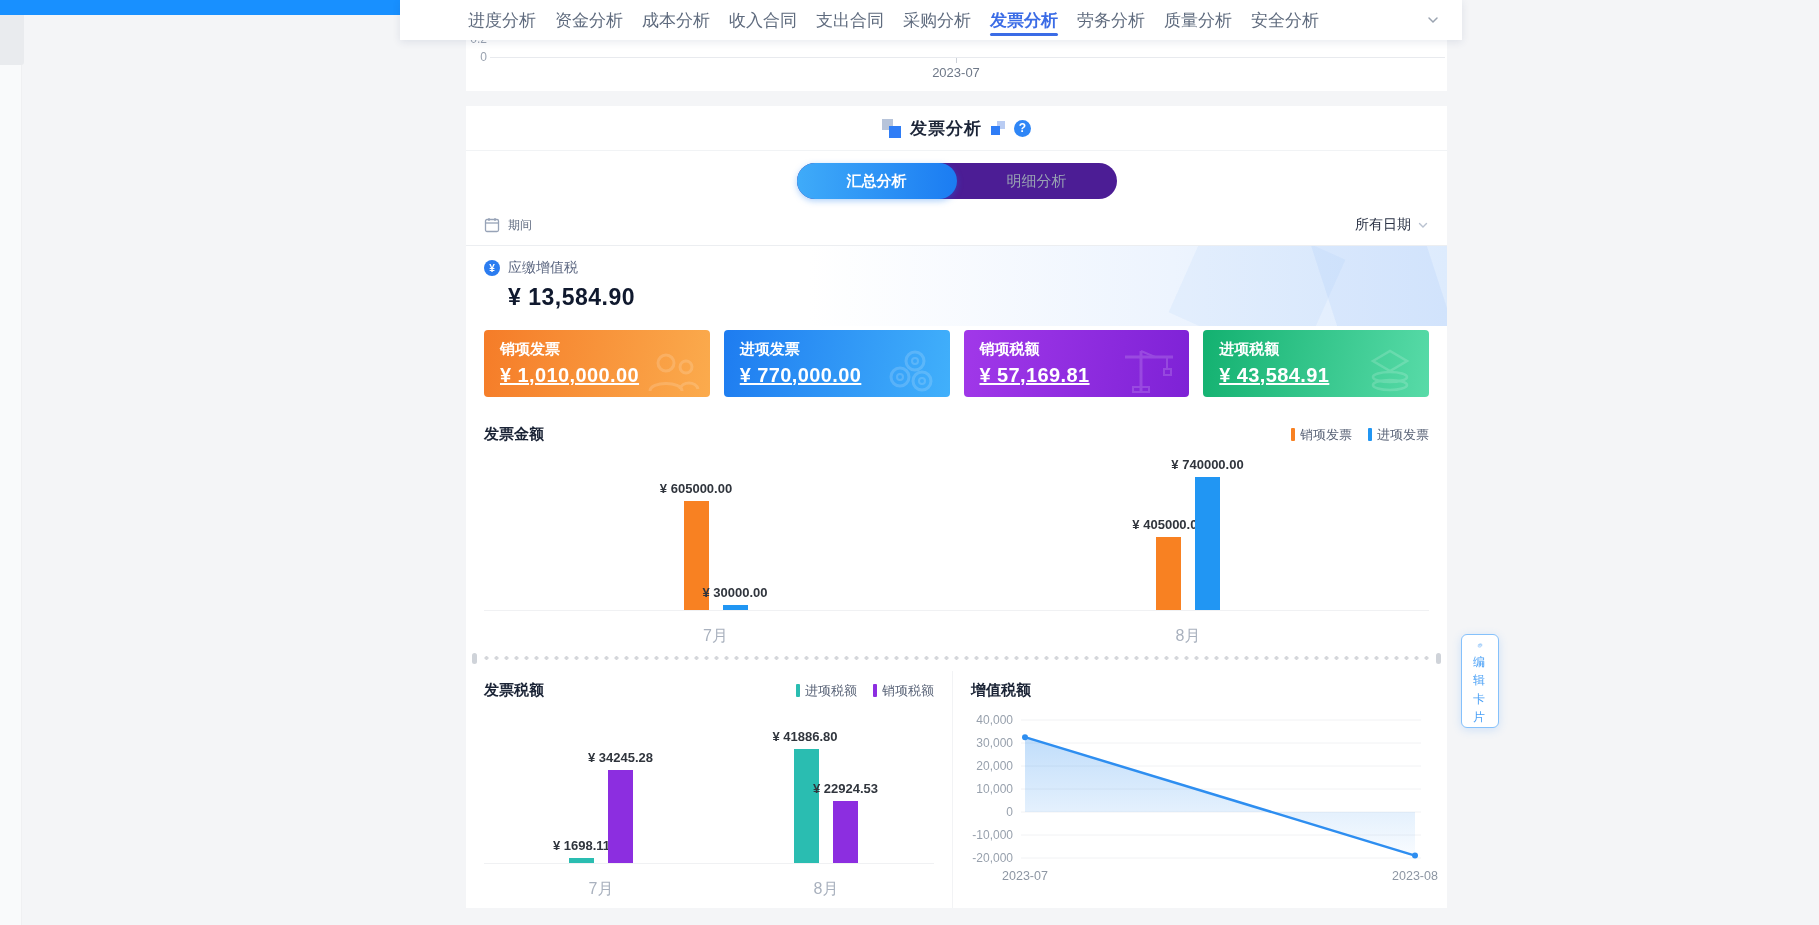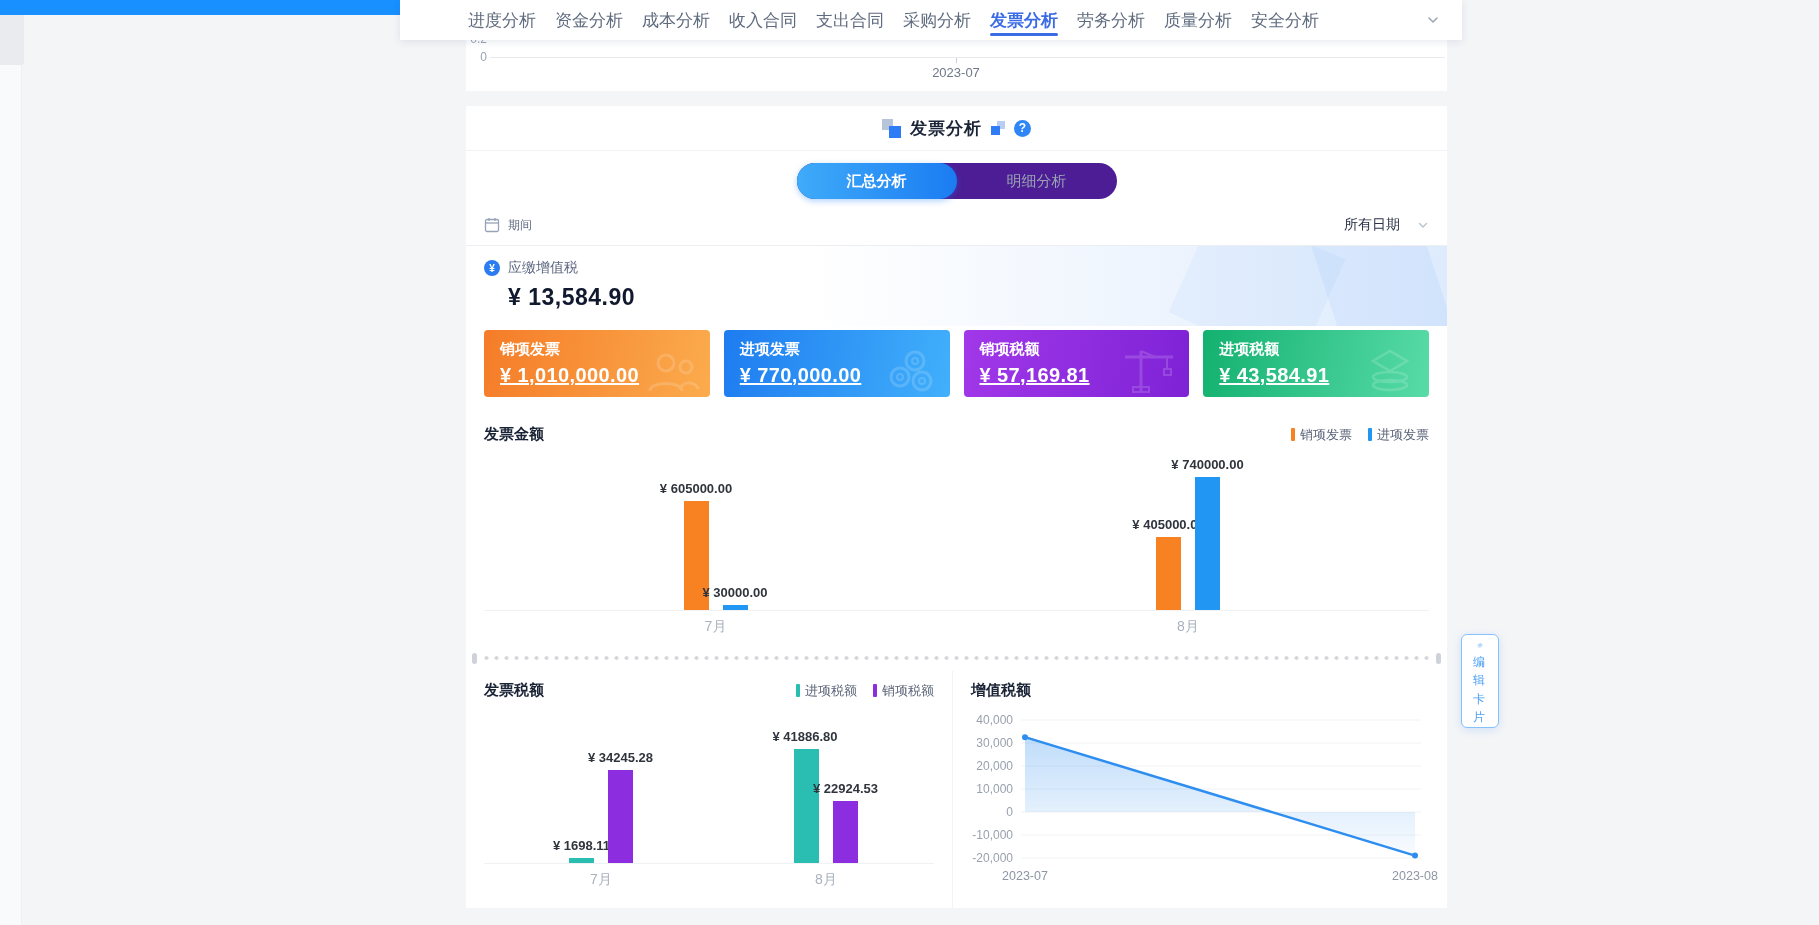--- a/index.html
+++ b/index.html
@@ -51,21 +51,21 @@
   
   .toggle-wrap { display:flex; justify-content:center; margin-top:12px; }
   .toggle { width:320px; height:36px; background:#4c1d95; border-radius:18px; display:flex; }
   .seg { flex:1; display:flex; align-items:center; justify-content:center; font-size:15px; border-radius:18px; cursor:pointer; color:#99a3b3; }
   .seg.active { background:linear-gradient(90deg,#3fabf9,#1b7cf2); color:#fff; font-weight:bold; box-shadow:0 2px 6px rgba(27,124,242,.35); }
 
   
   .period-row { height:41px; margin-top:6px; display:flex; align-items:center; justify-content:space-between;
                 padding:0 18px; border-bottom:1px solid #eceef1; }
   .period-left { display:flex; align-items:center; gap:8px; font-size:12px; color:#606b80; }
-  .period-right { display:flex; align-items:center; gap:17px; font-size:14px; color:#2a3245; cursor:pointer; }
+  .period-right { display:flex; align-items:center; gap:6px; font-size:14px; color:#2a3245; cursor:pointer; }
 
   
   .vat-banner { position:relative; height:80px; padding:13px 18px 0 18px; overflow:hidden;
                 background:linear-gradient(90deg,#ffffff 35%, #edf4fe 72%, #ddebfd 100%); }
   .vat-banner .shape1 { position:absolute; right:120px; top:-20px; width:140px; height:120px; background:rgba(140,185,250,.10); transform:rotate(24deg); }
   .vat-banner .shape2 { position:absolute; right:10px; top:-30px; width:110px; height:140px; background:rgba(140,185,250,.14); transform:rotate(-18deg); }
   .vat-label-row { display:flex; align-items:center; gap:8px; }
   .vat-circle { width:16px; height:16px; border-radius:50%; background:#2b7cf0; color:#fff; font-size:10px; font-weight:bold;
                 display:flex; align-items:center; justify-content:center; }
   .vat-label { font-size:14px; color:#5b6680; }
@@ -83,21 +83,21 @@
   .chart-title { font-size:15px; font-weight:bold; color:#1b2436; }
   .legend { display:flex; gap:16px; }
   .legend-item { display:flex; align-items:center; gap:5px; font-size:13px; color:#5a6478; cursor:pointer; }
   .legend-marker { width:4px; height:13px; border-radius:1px; }
 
   .barplot { position:relative; }
   #chart1-plot { height:200px; }
   .axisline { position:absolute; left:18px; right:18px; height:1px; background:#f0f1f3; }
   .bar { position:absolute; width:25px; }
   .bar-label { position:absolute; transform:translateX(-50%); font-size:13px; font-weight:bold; color:#30353d; white-space:nowrap; }
-  .cat-label { position:absolute; transform:translateX(-50%); font-size:14px; color:#a9b1be; }
+  .cat-label { position:absolute; transform:translateX(-50%); font-size:16px; color:#a9b1be;margin-top:8px; }
 
   
   .dots-divider { position:relative; margin:9px 6px 0 6px; height:10px; }
   .dots-divider .dotline { position:absolute; left:8px; right:8px; top:2px; height:6px;
       background-image:radial-gradient(circle, #d4d6da 1.6px, transparent 1.8px); background-size:10px 6px; background-position:center; }
   .dots-divider .handle { position:absolute; top:0; width:5px; height:11px; border-radius:3px; background:#cfd3d9; }
   .dots-divider .handle.l { left:0; } .dots-divider .handle.r { right:0; }
 
   .bottom-row { display:flex; margin-top:8px; height:237px; }
   .bchart { position:relative; }

